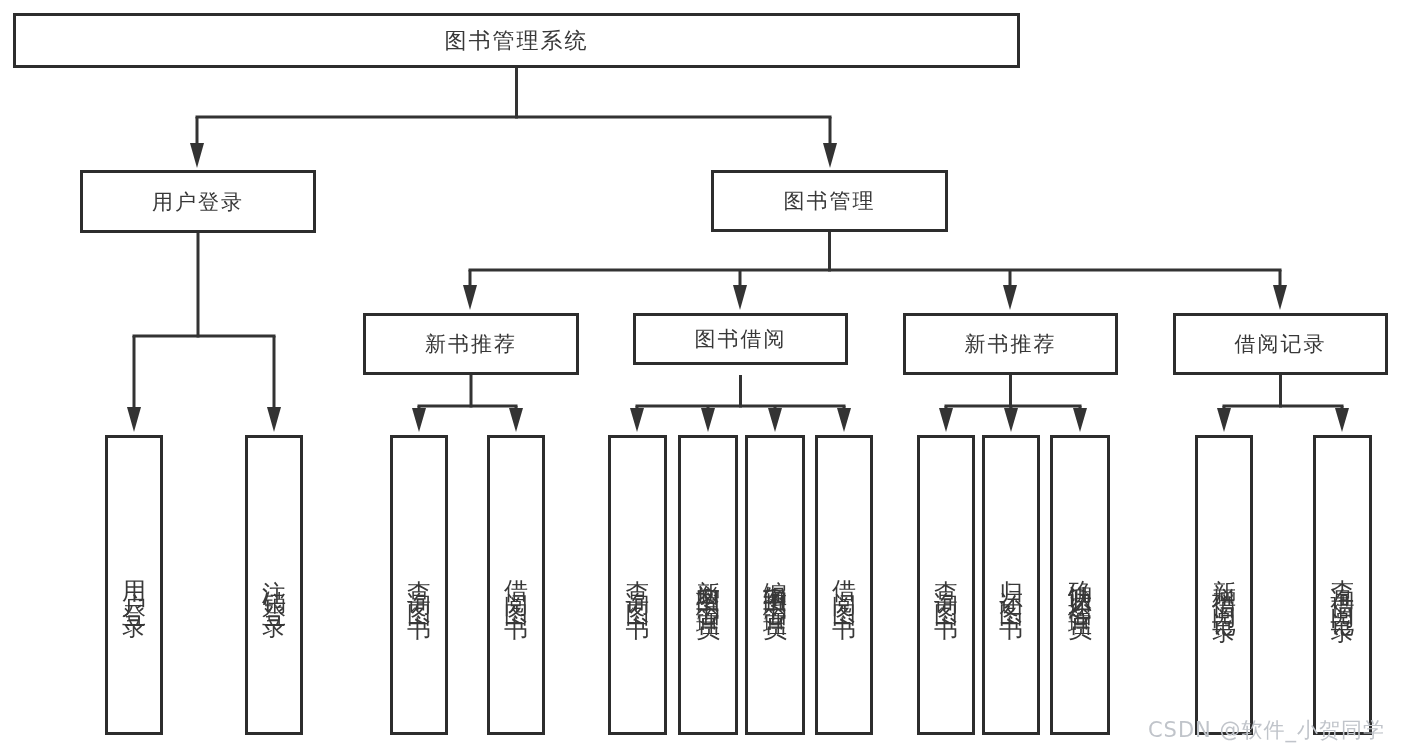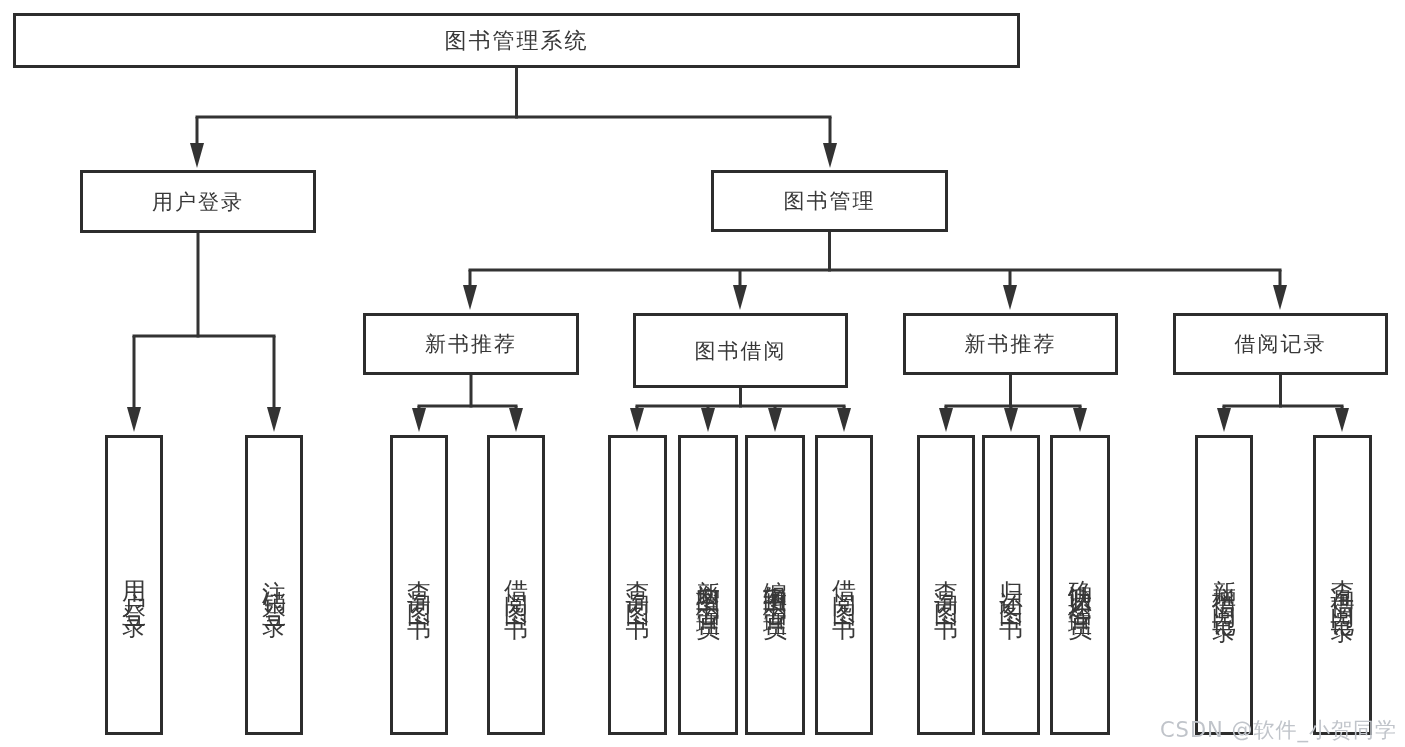--- a/index.html
+++ b/index.html
@@ -38,21 +38,21 @@
     writing-mode: vertical-rl;
     text-orientation: mixed;
     font-size: 24px;
     letter-spacing: 0.5em;
     color: #383838;
     white-space: nowrap;
   }
   .vtext.long { letter-spacing: 0.22em; }
   #watermark {
     position: absolute;
-    right: 8px;
+    right: 20px;
     bottom: 3px;
     font-size: 21px;
     color: #c0c4ca;
     letter-spacing: 1px;
     white-space: nowrap;
     z-index: 5;
   }
   svg line, svg polyline { stroke: #333333; stroke-width: 3; fill: none; }
   svg polygon { fill: #333333; stroke: none; }
 </style>
@@ -144,21 +144,21 @@
   <div class="node" style="left:80px; top:170px; width:236px; height:63px;">
     <span class="hlabel">用户登录</span>
   </div>
   <div class="node" style="left:711px; top:170px; width:237px; height:62px;text-align:center;">
     <span class="hlabel">图书管理</span>
   </div>
 
   <div class="node" style="left:363px; top:313px; width:216px; height:62px;">
     <span class="hlabel">新书推荐</span>
   </div>
-  <div class="node" style="left:633px; top:313px; width:215px; height:75px;">
+  <div class="node" style="left:633px; top:313px; width:215px; height:52px;">
     <span class="hlabel">图书借阅</span>
   </div>
   <div class="node" style="left:903px; top:313px; width:215px; height:62px;">
     <span class="hlabel">新书推荐</span>
   </div>
   <div class="node" style="left:1173px; top:313px; width:215px; height:62px;">
     <span class="hlabel">借阅记录</span>
   </div>
 
   <div class="node" style="left:105px; top:435px; width:58px; height:300px;">

